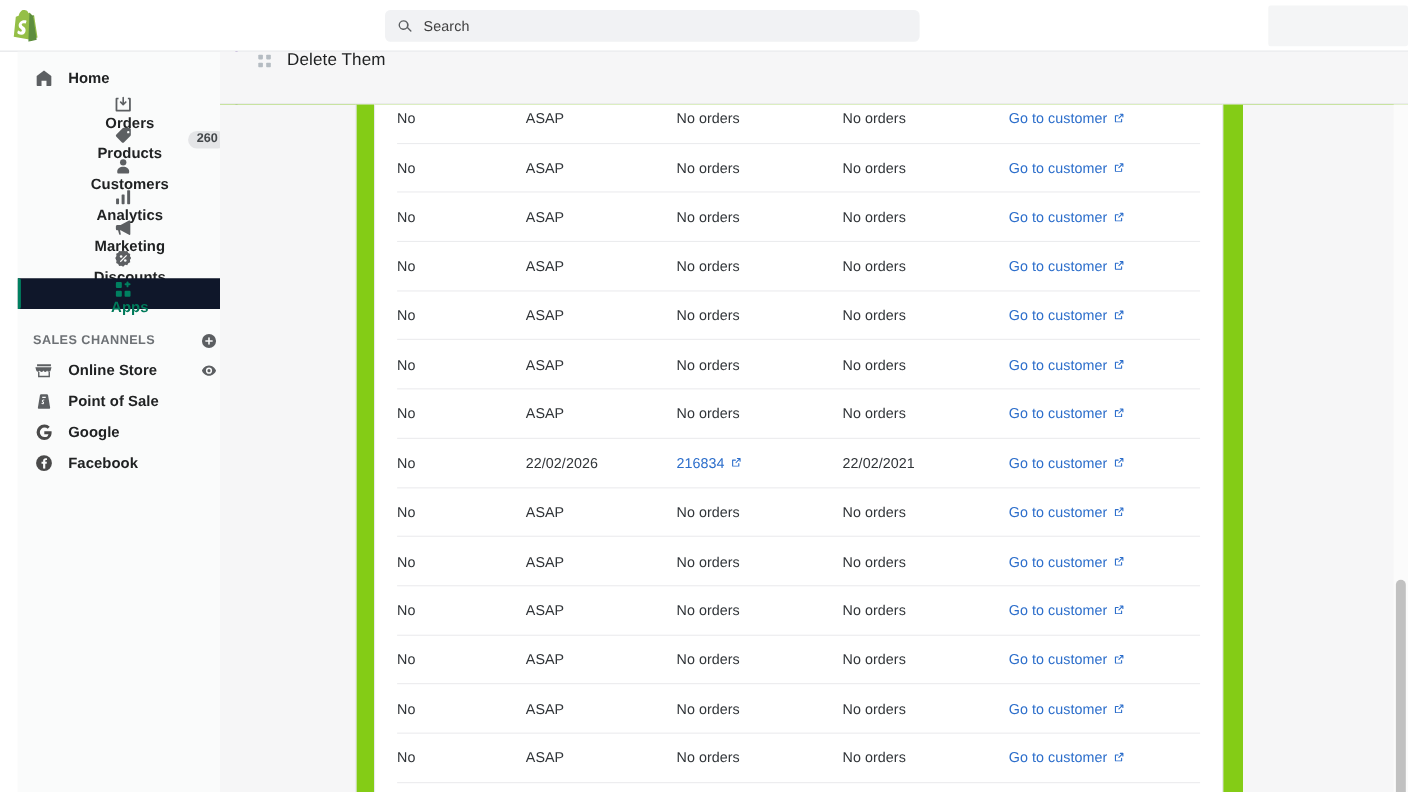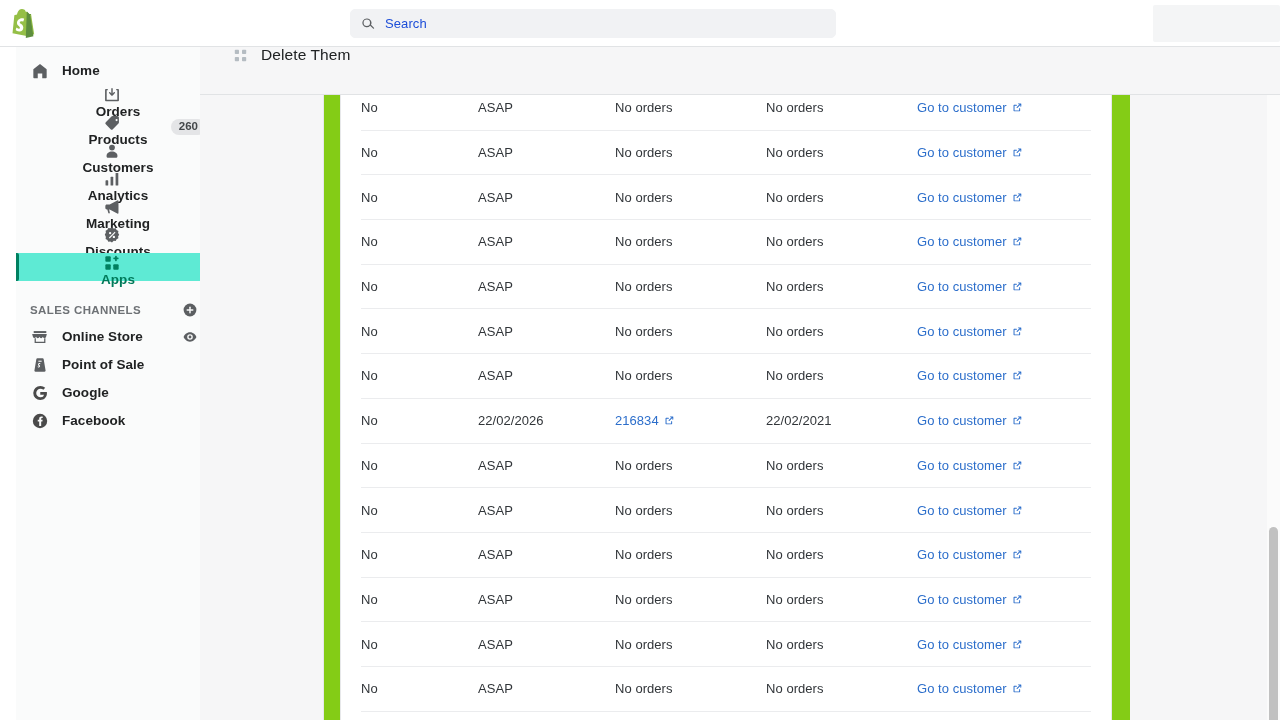--- a/index.html
+++ b/index.html
@@ -63,21 +63,21 @@
 
   .search-icon {
     width: 16px; height: 16px;
     flex: 0 0 auto;
     display: block;
     margin-right: 9px;
   }
 
   .search-placeholder {
     font-size: 13px;
-    color: #1d4ed8;
+    color: #404040;
     letter-spacing: 0.1px;
     line-height: 1;
   }
 
   .user-skeleton {
     position: absolute;
     left: 1153px;
     top: 5px;
     width: 127px;
     height: 37px;
@@ -123,21 +123,21 @@
 
   .nav-label {
     font-size: 13.5px;
     color: #202223;
     font-weight: 600;
     letter-spacing: 0.05px;
     line-height: 1;
   }
 
   .nav-item.active {
-    background: #5eead4;
+    background: #0f172a;
   }
   .nav-item.active::before {
     content: "";
     position: absolute;
     left: 0; top: 0;
     width: 3px; height: 100%;
     background: #008060;
     border-radius: 0 2px 2px 0;
   }
   .nav-item.active .nav-label { color: #007a5a; }

